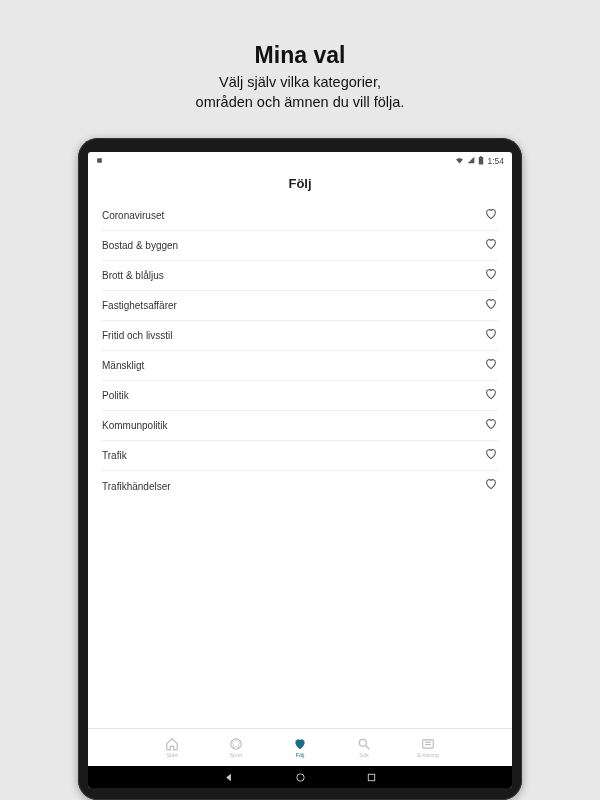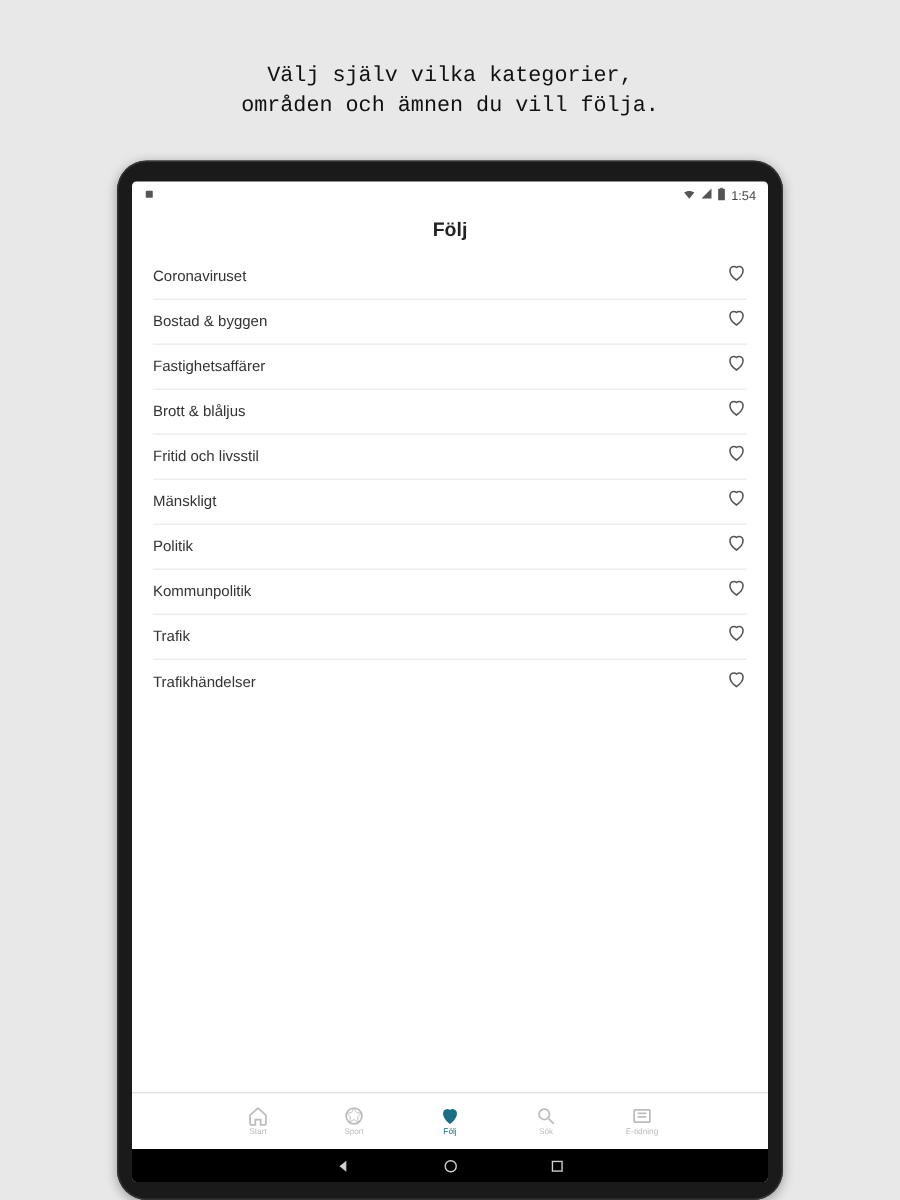--- a/index.html
+++ b/index.html
@@ -19,21 +19,20 @@
     color: #111;
   }
   .promo-title {
     font-size: 23px;
     font-weight: 700;
     margin-bottom: 4px;
   }
   .promo-sub {
     font-size: 14.5px;
     line-height: 1.35;
-    font-family: Liberation Mono, monospace;
   }
   .tablet {
     margin-top: 26px;
     width: 444px;
     height: 752px;
     background: #1a1a1a;
     border-radius: 20px;
     padding: 14px 10px 12px 10px;
     box-shadow: 0 2px 8px rgba(0,0,0,0.35), inset 0 0 0 1px #333;
     display: flex;
@@ -130,20 +129,21 @@
     justify-content: center;
     gap: 60px;
   }
   .nav-btn { color: #d0d0d0; display:flex; align-items:center; }
   .nav-btn svg { display:block; }
 </style>
 </head>
 <body>
 
 <div class="promo">
+  <div class="promo-title">Mina val</div>
   <div class="promo-sub">Välj själv vilka kategorier,</div>
   <div class="promo-sub">områden och ämnen du vill följa.</div>
 </div>
 
 <div class="tablet">
   <div class="screen">
 
     <div class="statusbar">
       <div class="statusbar-left">
         <span>
@@ -183,27 +183,27 @@
                 <path d="M12 20s-7.5-5-7.5-11a4.5 4.5 0 0 1 7.5-3.3A4.5 4.5 0 0 1 19.5 9c0 6-7.5 11-7.5 11z"></path>
               </svg></span>
           </div>
           <div class="list-item">
             <span class="item-label">Bostad &amp; byggen</span>
             <span><svg class="heart" viewBox="0 0 24 24" fill="none" stroke="#555" stroke-width="1.8">
                 <path d="M12 20s-7.5-5-7.5-11a4.5 4.5 0 0 1 7.5-3.3A4.5 4.5 0 0 1 19.5 9c0 6-7.5 11-7.5 11z"></path>
               </svg></span>
           </div>
           <div class="list-item">
+            <span class="item-label">Brott &amp; blåljus</span>
+            <span><svg class="heart" viewBox="0 0 24 24" fill="none" stroke="#555" stroke-width="1.8">
+                <path d="M12 20s-7.5-5-7.5-11a4.5 4.5 0 0 1 7.5-3.3A4.5 4.5 0 0 1 19.5 9c0 6-7.5 11-7.5 11z"></path>
+              </svg></span>
+          </div>
+          <div class="list-item">
             <span class="item-label">Fastighetsaffärer</span>
-            <span><svg class="heart" viewBox="0 0 24 24" fill="none" stroke="#555" stroke-width="1.8">
-                <path d="M12 20s-7.5-5-7.5-11a4.5 4.5 0 0 1 7.5-3.3A4.5 4.5 0 0 1 19.5 9c0 6-7.5 11-7.5 11z"></path>
-              </svg></span>
-          </div>
-          <div class="list-item">
-            <span class="item-label">Brott &amp; blåljus</span>
             <span><svg class="heart" viewBox="0 0 24 24" fill="none" stroke="#555" stroke-width="1.8">
                 <path d="M12 20s-7.5-5-7.5-11a4.5 4.5 0 0 1 7.5-3.3A4.5 4.5 0 0 1 19.5 9c0 6-7.5 11-7.5 11z"></path>
               </svg></span>
           </div>
           <div class="list-item">
             <span class="item-label">Fritid och livsstil</span>
             <span><svg class="heart" viewBox="0 0 24 24" fill="none" stroke="#555" stroke-width="1.8">
                 <path d="M12 20s-7.5-5-7.5-11a4.5 4.5 0 0 1 7.5-3.3A4.5 4.5 0 0 1 19.5 9c0 6-7.5 11-7.5 11z"></path>
               </svg></span>
           </div>

